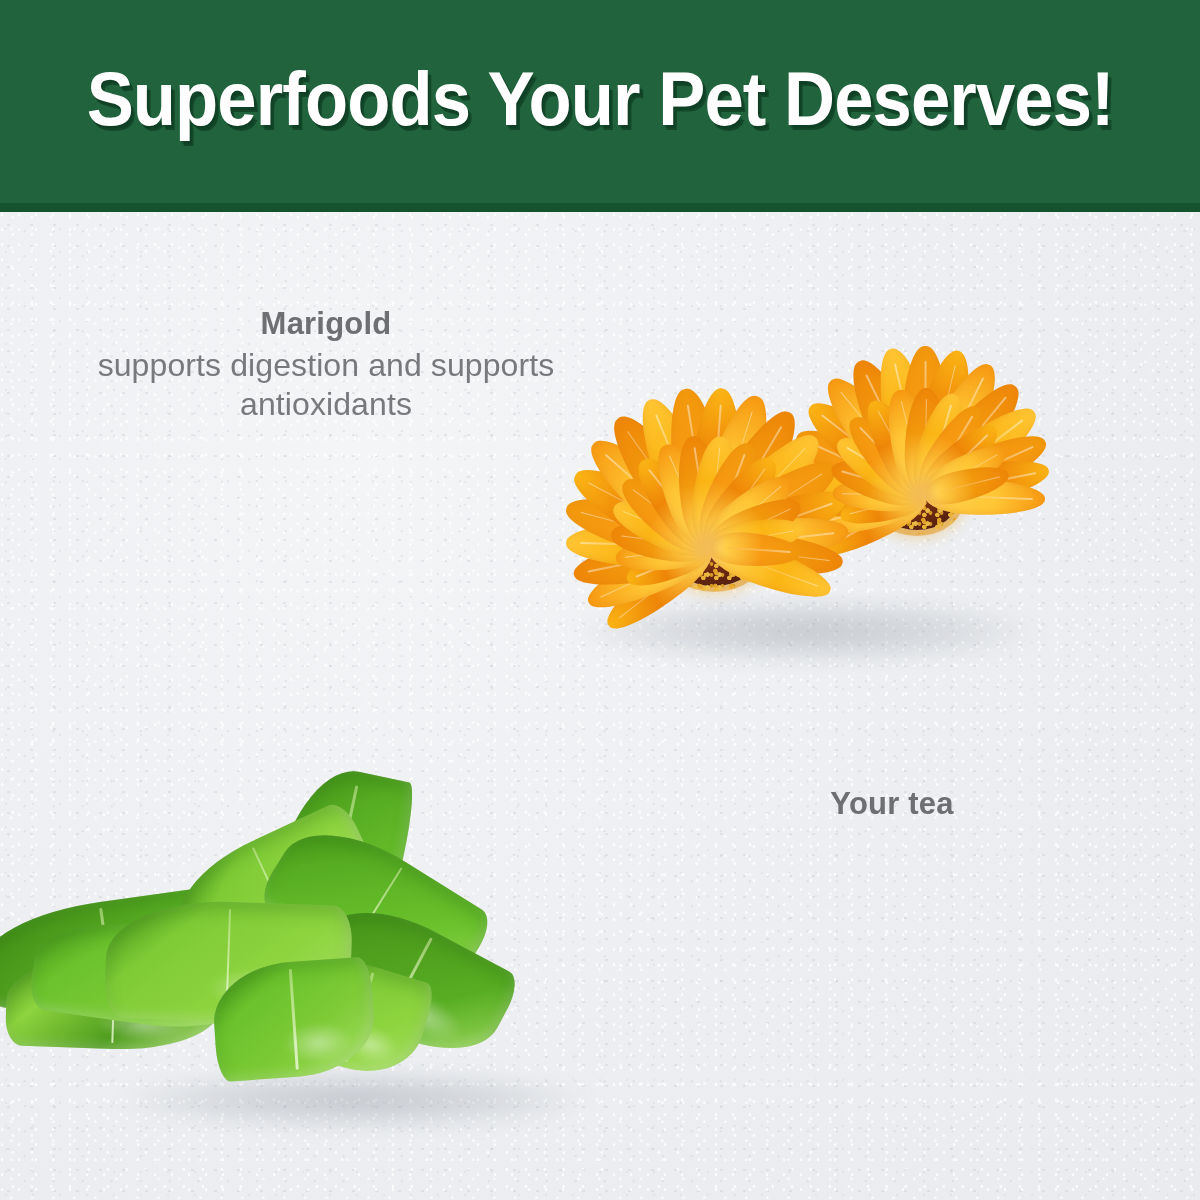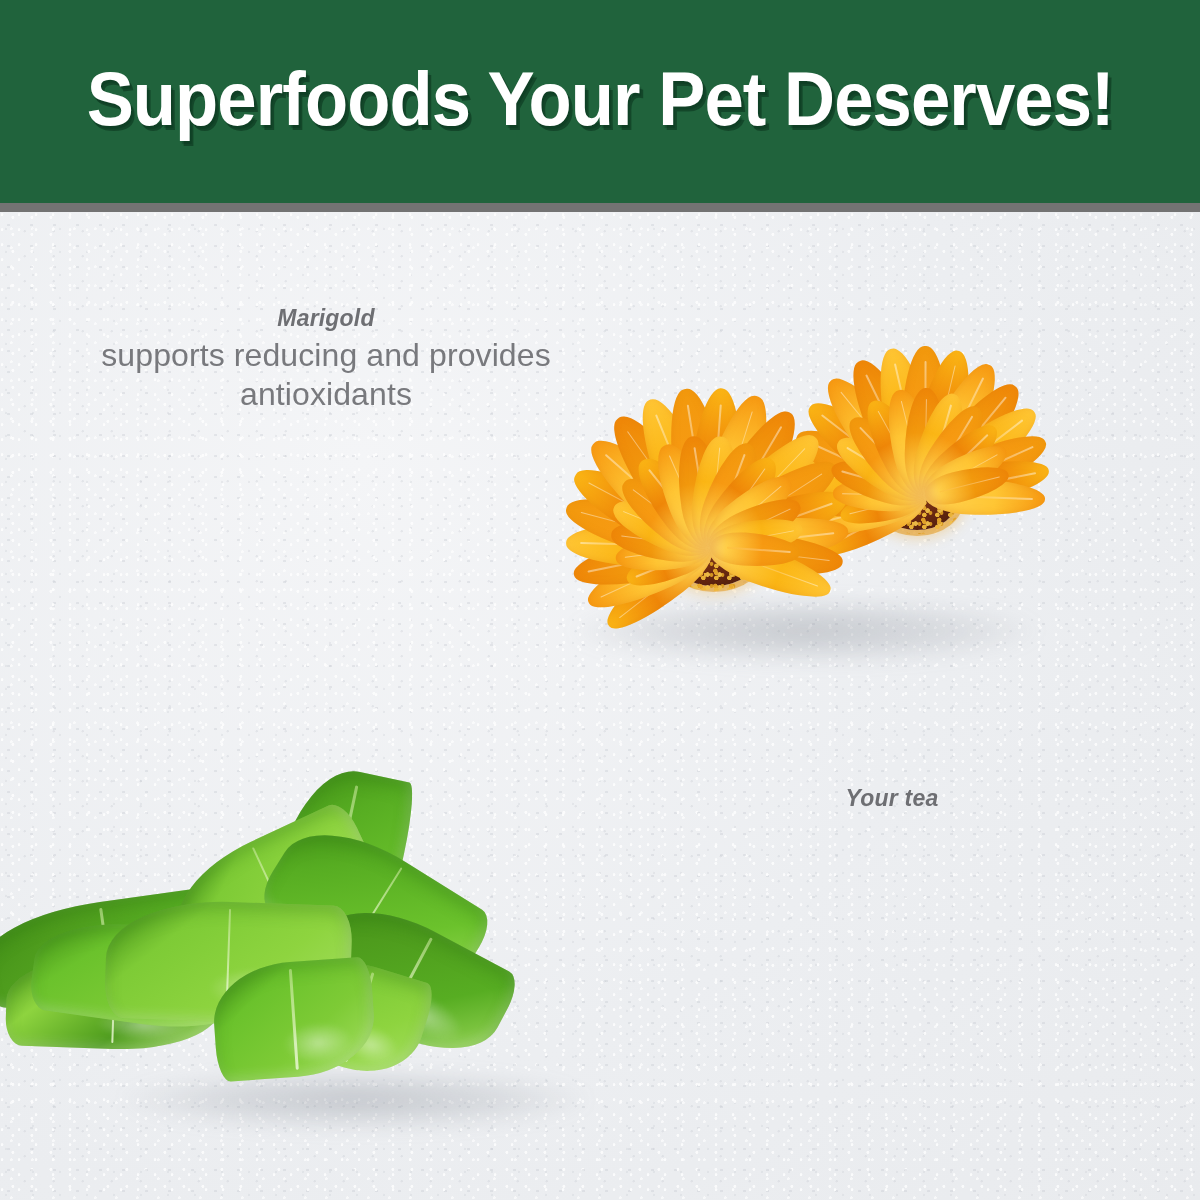--- a/index.html
+++ b/index.html
@@ -5,21 +5,21 @@
   html,body{margin:0;padding:0;}
   body{
     width:1200px;height:1200px;
     background:#ffffff;
     font-family:"Liberation Sans", sans-serif;
     overflow:hidden;
   }
   .poster{
     position:relative;
     width:1200px;height:1200px;
-    background:#737373;
+    background:#14532d;
     overflow:hidden;
   }
 
   
   .header{
     position:absolute;
     left:0;top:0;
     width:1200px;height:203px;
     background:#20633c;
     display:flex;
@@ -62,26 +62,25 @@
       radial-gradient(circle at 22% 73%, rgba(195,199,207,.28) 0 1px, transparent 1.4px);
     background-size:17px 15px, 23px 21px, 19px 17px, 29px 25px, 21px 19px, 27px 23px;
     opacity:.9;
     pointer-events:none;
   }
 
   
   .block{position:absolute;text-align:center;z-index:6;}
   .block .title{
     font-weight:bold;
-    font-size:23px;
+    font-size:31px;
     color:#6e6f73;
     letter-spacing:.2px;
     line-height:1.26;
     margin:0 0 3px 0;
-    font-style:italic;
   }
   .block .desc{
     font-size:32px;
     color:#78797d;
     line-height:1.22;
     letter-spacing:.1px;
     margin:0;
   }
   #marigold-text{ left:46px; top:92px; width:560px; }
   #greentea-text{ left:648px; top:572px; width:488px; }
@@ -185,21 +184,21 @@
 <div class="poster">
 
   <div class="header">
     <div class="header-title">Superfoods Your Pet Deserves!</div>
   </div>
 
   <div class="canvas">
 
     <div class="block" id="marigold-text">
       <p class="title">Marigold</p>
-      <p class="desc">supports reducing and provides antioxidants</p>
+      <p class="desc">supports digestion and supports antioxidants</p>
     </div>
 
     <div class="art" id="marigold-art">
       <div class="shadow-blob"></div>
 
       <div class="flower" id="flower-back" style="left:250px;top:10px;width:330px;height:290px;">
         <div class="petals">
             <div class="petal" style="width: 36.08px; height: 120px; margin-left: -18.04px; margin-top: -120px; background: linear-gradient(rgb(251, 182, 21) 0%, rgb(239, 135, 8) 42%, rgb(255, 208, 74) 82%, rgb(255, 224, 122) 100%); transform: translateY(10px) rotate(-118deg); z-index: 1;"></div>
             <div class="petal" style="width: 38.4835px; height: 125.853px; margin-left: -19.2418px; margin-top: -125.853px; background: linear-gradient(rgb(247, 154, 18) 0%, rgb(255, 198, 52) 42%, rgb(255, 208, 74) 82%, rgb(255, 224, 122) 100%); transform: translateY(10px) rotate(-104.875deg); z-index: 1;"></div>
             <div class="petal" style="width: 40.7947px; height: 131.481px; margin-left: -20.3973px; margin-top: -131.481px; background: linear-gradient(rgb(239, 135, 8) 0%, rgb(242, 153, 13) 42%, rgb(255, 208, 74) 82%, rgb(255, 224, 122) 100%); transform: translateY(10px) rotate(-91.75deg); z-index: 1;"></div>

